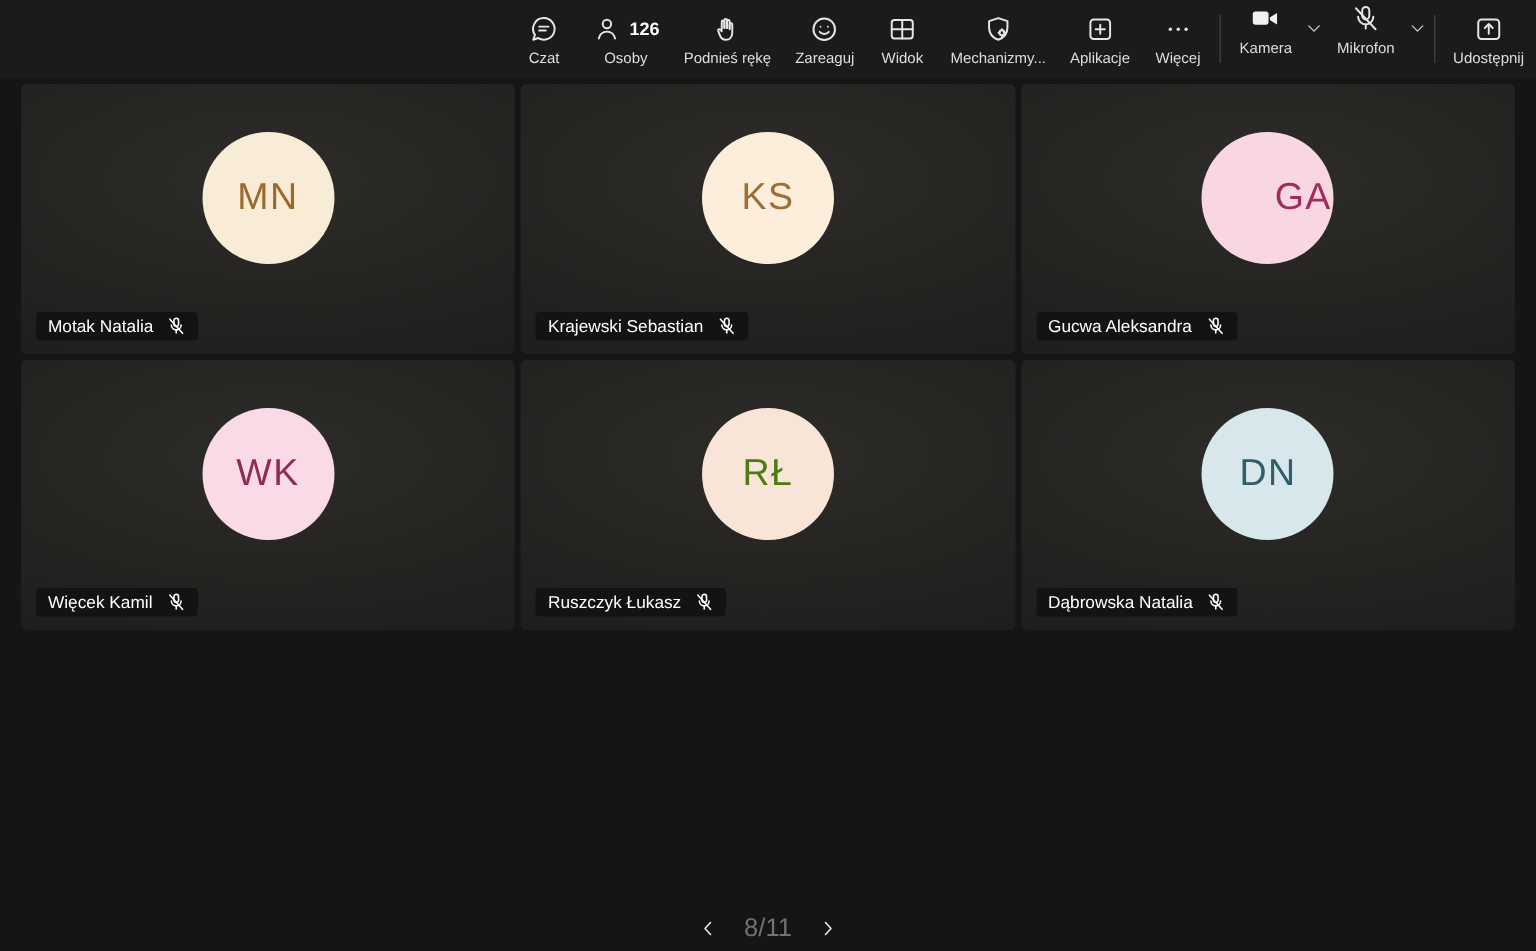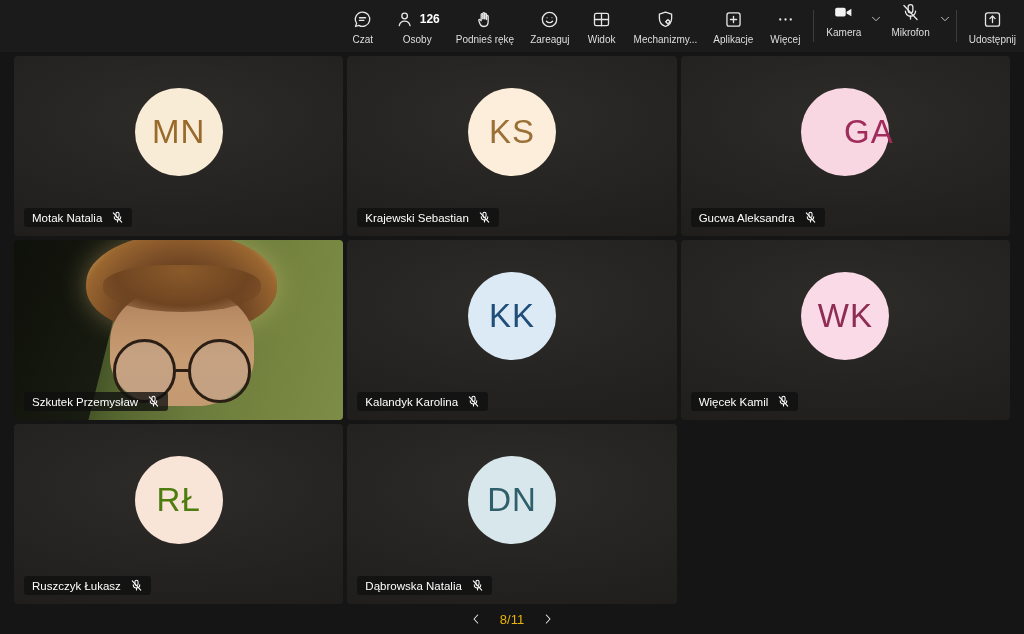--- a/index.html
+++ b/index.html
@@ -24,21 +24,21 @@
 
   
   .stage { height:552px; padding:4px 14px 0 14px; }
   .grid { display:grid; grid-template-columns:repeat(3,1fr); grid-template-rows:repeat(3,1fr);
           gap:4px; height:100%; }
   .tile { position:relative; border-radius:4px; overflow:hidden; cursor:pointer;
           background:radial-gradient(120% 95% at 50% 35%, #2e2c29 0%, #242220 55%, #1c1b1a 100%); }
   .avatar { position:absolute; left:50%; top:42%; transform:translate(-50%,-50%);
             width:88px; height:88px; border-radius:50%;
             display:flex; align-items:center; justify-content:center; }
-  .initials { font-size:33px; letter-spacing:1px; }
+  .initials { font-size:25px; letter-spacing:1px; }
   .name-badge { position:absolute; left:10px; bottom:9px; background:rgba(16,16,16,0.78);
                 border-radius:3px; padding:3px 8px; display:flex; align-items:center; gap:9px; }
   .pname { color:#ffffff; font-size:11.5px; white-space:nowrap; }
   .mic-off-sm { width:13px; height:13px; stroke:#ffffff; fill:none; stroke-width:1.3;
                 stroke-linecap:round; }
   .video-art { display:none; }
   .tile.video .video-art { display:block; position:absolute; inset:0;
       background:linear-gradient(103deg,#12150c 0%,#1b2110 10%,#33401d 22%,#55652f 38%,#6b7b3d 58%,#75853f 78%,#7d8c46 100%); }
   .va-band { position:absolute; left:-30px; top:-20px; width:120px; height:260px;
              background:linear-gradient(100deg,#0d0f09,#1a1d12); transform:rotate(14deg); }
@@ -54,21 +54,21 @@
                background:radial-gradient(ellipse at 50% 10%, #8a5a2a 0%, #6f4521 60%, rgba(111,69,33,0) 100%); }
   .va-glasses { position:absolute; left:30%; top:55%; width:42%; display:flex; align-items:center; }
   .va-lens { width:46%; aspect-ratio:1; border-radius:50%; border:3px solid #2a1e15;
              background:rgba(190,200,220,0.15); }
   .va-bridge { flex:1; height:3px; background:#2a1e15; }
 
   
   .pagebar { height:30px; display:flex; align-items:center; justify-content:center; gap:16px; }
   .pg-btn { width:16px; height:16px; stroke:#e8e8e8; fill:none; stroke-width:1.6;
             stroke-linecap:round; stroke-linejoin:round; cursor:pointer; }
-  .pg-label { color:#eab308; font-size:13px; }
+  .pg-label { color:#737373; font-size:17px; }
 </style>
 </head>
 <body>
 
 <div class="toolbar">
   <div class="tb-spacer"></div>
 
   <div class="tb-item">
     <div class="tb-icon-row">
       <svg class="tb-icon" viewBox="0 0 24 24">
@@ -254,59 +254,21 @@
       <span class="pname">Gucwa Aleksandra</span>
       <svg class="mic-off-sm" viewBox="0 0 16 16">
         <rect x="6.1" y="1.5" width="3.8" height="6.6" rx="1.9"></rect>
         <path d="M4 7a4 4 0 0 0 8 0"></path>
         <line x1="8" y1="11" x2="8" y2="13.5"></line>
         <line x1="2.8" y1="2.2" x2="13.2" y2="13.8"></line>
       </svg>
     </div>
   </div>
 
-  <div class="tile video">
-    <div class="video-art">
-      <div class="va-band"></div>
-      <div class="va-hair"></div>
-      <div class="va-face"></div>
-      <div class="va-fringe"></div>
-      <div class="va-glasses">
-        <div class="va-lens"></div>
-        <div class="va-bridge"></div>
-        <div class="va-lens"></div>
-      </div>
-    </div>
-
-    <div class="name-badge">
-      <span class="pname">Szkutek Przemysław</span>
-      <svg class="mic-off-sm" viewBox="0 0 16 16">
-        <rect x="6.1" y="1.5" width="3.8" height="6.6" rx="1.9"></rect>
-        <path d="M4 7a4 4 0 0 0 8 0"></path>
-        <line x1="8" y1="11" x2="8" y2="13.5"></line>
-        <line x1="2.8" y1="2.2" x2="13.2" y2="13.8"></line>
-      </svg>
-    </div>
-  </div>
-
-  <div class="tile">
-
-    <div class="avatar" style="background: rgb(220, 234, 246);">
-      <span class="initials" style="color: rgb(31, 78, 121);">KK</span>
-    </div>
-    <div class="name-badge">
-      <span class="pname">Kalandyk Karolina</span>
-      <svg class="mic-off-sm" viewBox="0 0 16 16">
-        <rect x="6.1" y="1.5" width="3.8" height="6.6" rx="1.9"></rect>
-        <path d="M4 7a4 4 0 0 0 8 0"></path>
-        <line x1="8" y1="11" x2="8" y2="13.5"></line>
-        <line x1="2.8" y1="2.2" x2="13.2" y2="13.8"></line>
-      </svg>
-    </div>
-  </div>
+
 
   <div class="tile">
 
     <div class="avatar" style="background: rgb(249, 218, 230);">
       <span class="initials" style="color: rgb(142, 44, 81);">WK</span>
     </div>
     <div class="name-badge">
       <span class="pname">Więcek Kamil</span>
       <svg class="mic-off-sm" viewBox="0 0 16 16">
         <rect x="6.1" y="1.5" width="3.8" height="6.6" rx="1.9"></rect>

